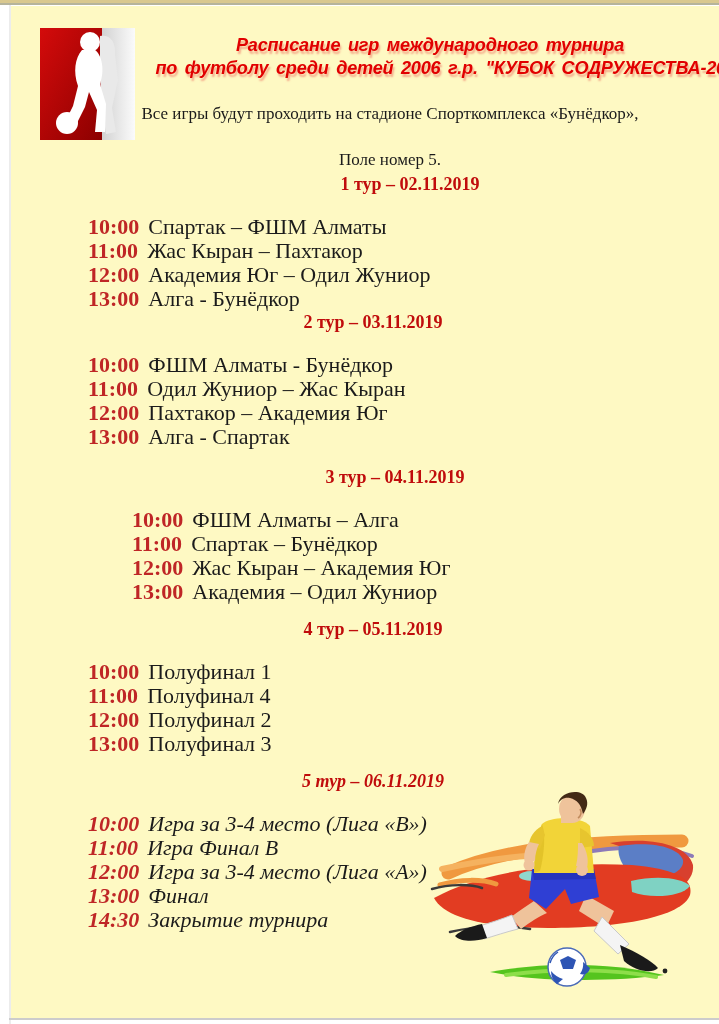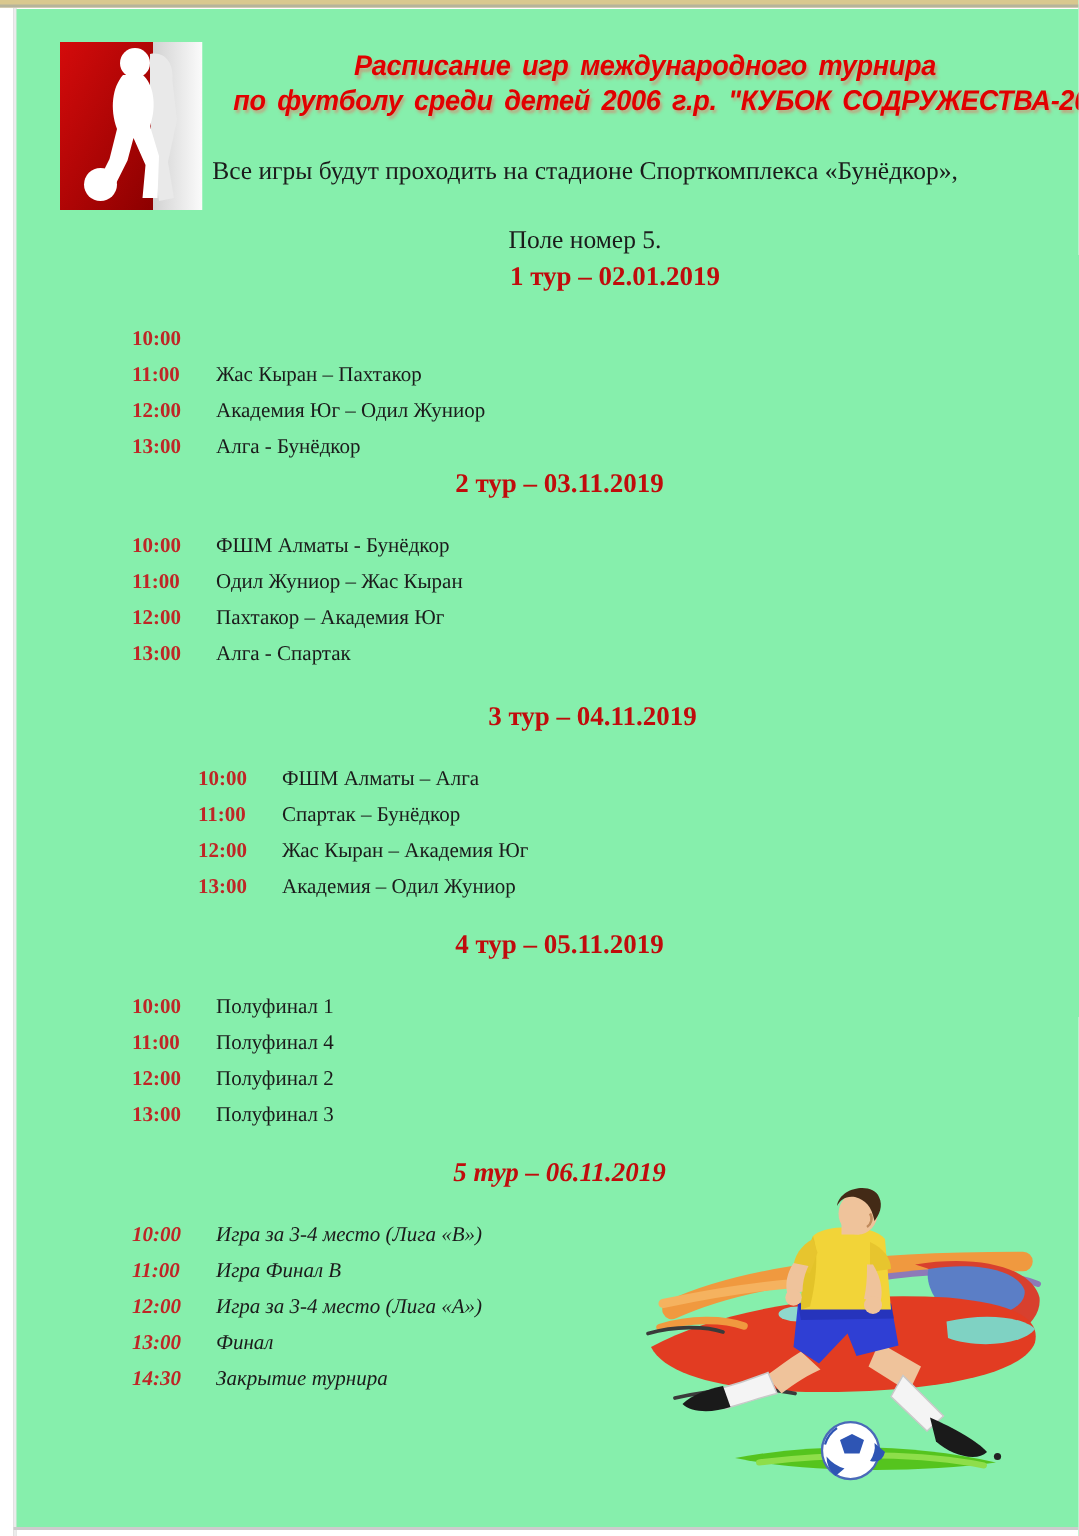--- a/index.html
+++ b/index.html
@@ -7,21 +7,21 @@
     width:719px;height:1024px;position:relative;overflow:hidden;
     background:#ffffff;
     font-family:"Liberation Serif", serif;
   }
   
   .top-strip{position:absolute;top:0;left:0;width:719px;height:5px;
     background:#d9c88f;border-bottom:2px solid #b6b49b;box-sizing:border-box;}
   .left-line{position:absolute;top:5px;left:9px;width:2px;height:1019px;
     background:#c6c6c6;box-shadow:2px 0 0 #ececec inset;}
   .bottom-line{position:absolute;top:1018px;left:9px;width:710px;height:2px;background:#cccccc;}
-  .page{position:absolute;top:6px;left:11px;width:708px;height:1012px;background:#86efac;}
+  .page{position:absolute;top:6px;left:11px;width:708px;height:1012px;background:#fef9c3;}
 
   
   .logo{position:absolute;left:29px;top:22px;width:95px;height:112px;}
   .title-block{margin:0 0 0 130px;padding-top:27px;text-align:center;
     transform:scaleX(.95);transform-origin:50% 0;}
   .title-line{
     font-family:"Liberation Sans", sans-serif;
     font-weight:bold;font-style:italic;
     font-size:19px;line-height:23px;letter-spacing:-0.2px;word-spacing:3px;
     color:#e10000;
@@ -35,21 +35,21 @@
   h2.round-heading{
     margin:0 0 0 16px;padding:0;text-align:center;
     font-size:18px;line-height:22px;font-weight:bold;color:#c00c0c;
   }
   h2.round-heading.first{margin-left:90px;margin-top:2px;}
   .round.r2{}
   .round.r3{margin-top:17px;padding-left:44px;}
   .round.r4{margin-top:14px;}
   .round.r5{margin-top:14px;font-style:italic;}
   .matches{margin:20px 0 0 77px;}
-  .match-row{display:flex;align-items:baseline;line-height:24px;font-size:14px;}
+  .match-row{display:flex;align-items:baseline;line-height:24px;font-size:22px;}
   .match-time{font-weight:bold;color:#bf2626;min-width:47px;}
   .match-label{color:#1b1b1b;margin-left:9px;white-space:nowrap;}
 
   
   .illustration{position:absolute;left:419px;top:779px;width:282px;height:234px;pointer-events:none;}
 </style>
 </head>
 <body>
 
 <div class="top-strip"></div>
@@ -85,24 +85,25 @@
     <div class="title-line">Расписание игр международного турнира</div>
     <div class="title-line">по футболу среди детей 2006 г.р. "КУБОК СОДРУЖЕСТВА-2019"</div>
   </div>
 
   <div class="venue-block">
     <div class="venue-line">Все игры будут проходить на стадионе Спорткомплекса «Бунёдкор»,</div>
     <div class="venue-line">Поле номер 5.</div>
   </div>
 
   <section class="round r1">
-    <h2 class="round-heading first">1 тур – 02.01.2019</h2>
-    <div class="matches">
-      <div class="match-row">
-          <span class="match-time">10:00</span>
+    <h2 class="round-heading first">1 тур – 02.11.2019</h2>
+    <div class="matches">
+      <div class="match-row">
+          <span class="match-time">10:00</span>
+          <span class="match-label">Спартак – ФШМ Алматы</span>
         </div>
       <div class="match-row">
           <span class="match-time">11:00</span>
           <span class="match-label">Жас Кыран – Пахтакор</span>
         </div>
       <div class="match-row">
           <span class="match-time">12:00</span>
           <span class="match-label">Академия Юг – Одил Жуниор</span>
         </div>
       <div class="match-row">

